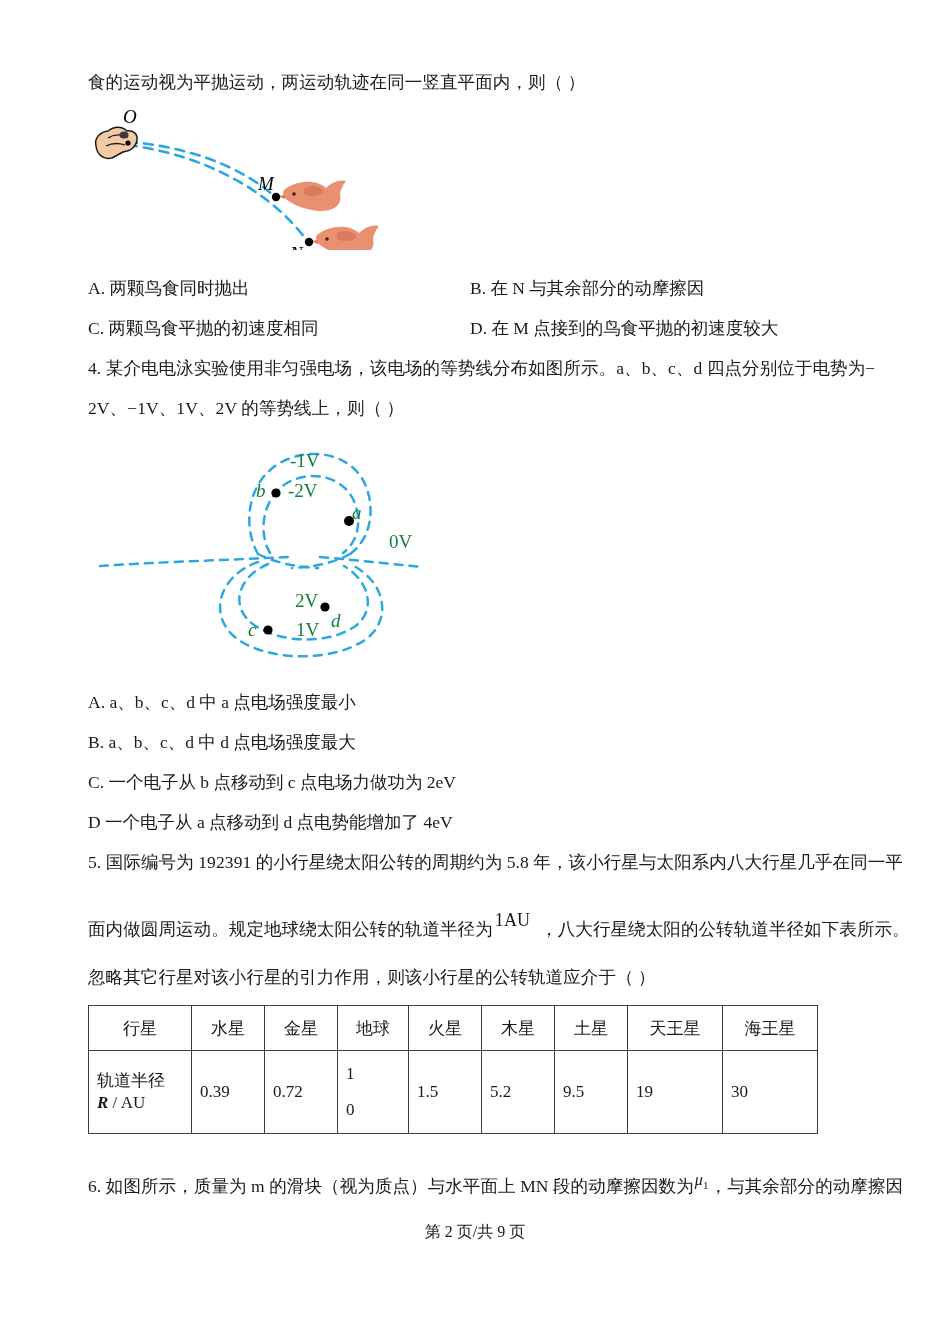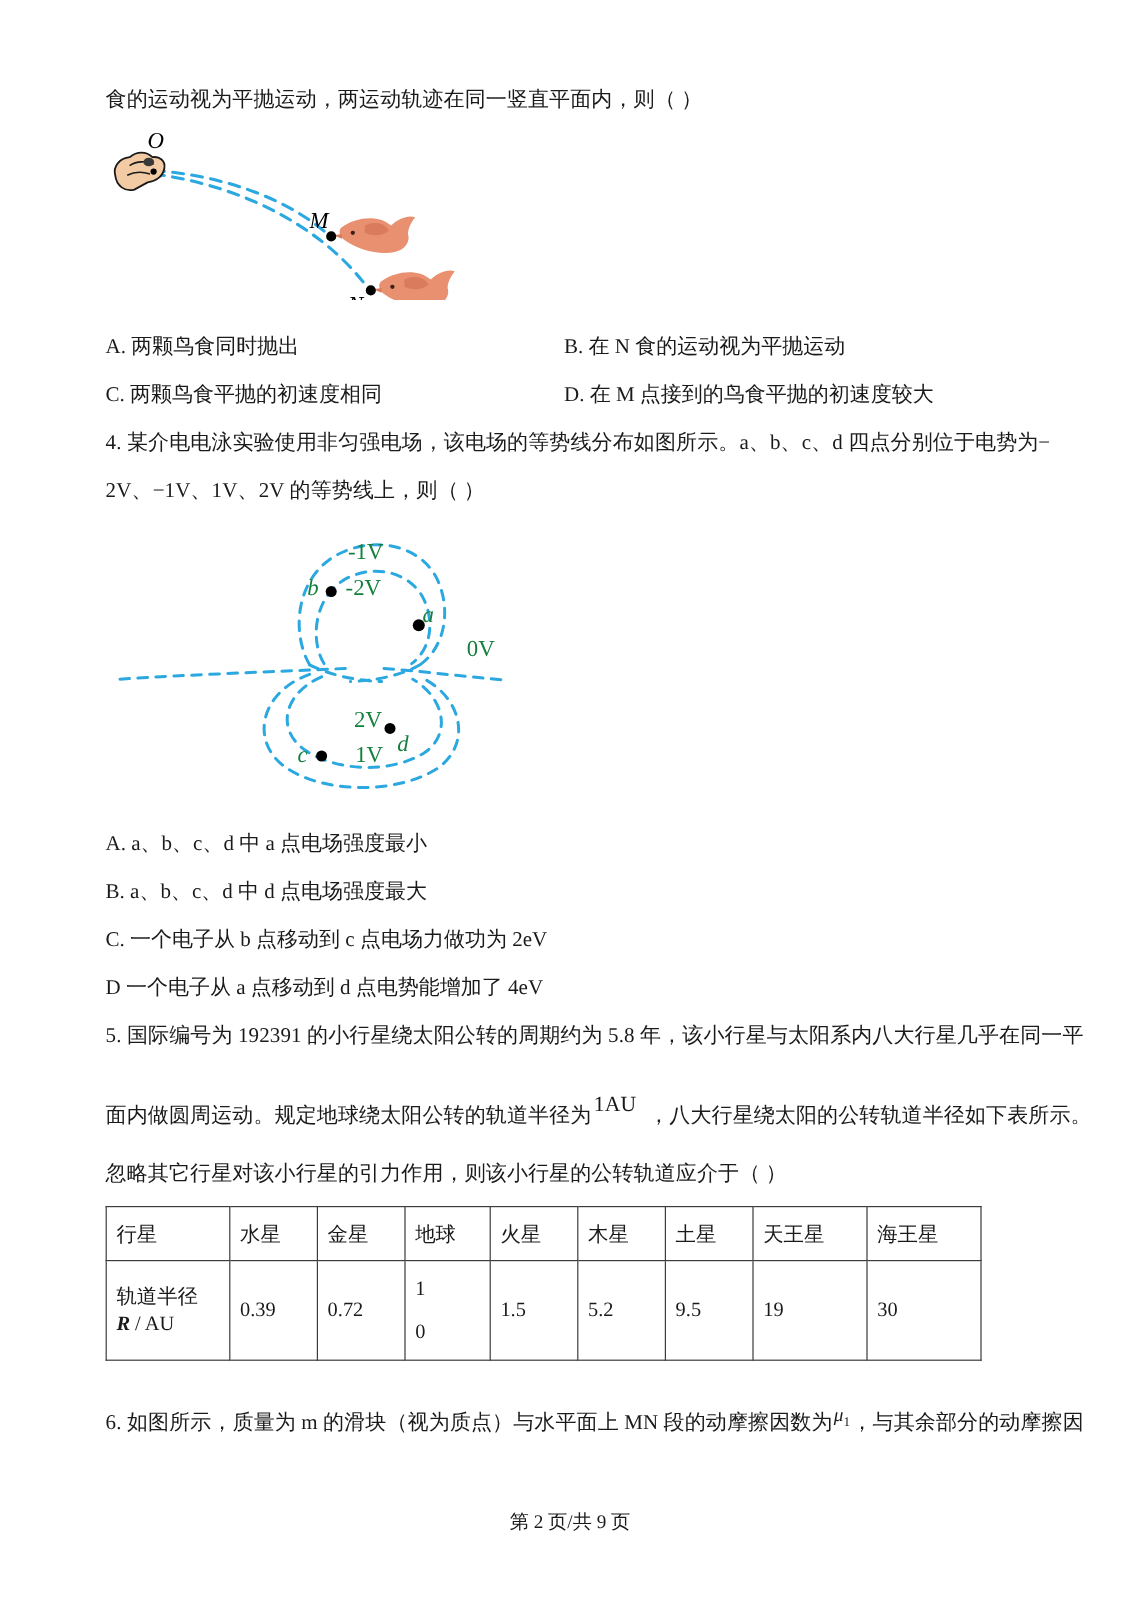--- a/index.html
+++ b/index.html
@@ -78,21 +78,21 @@
     font-size: 17px;
     table-layout: fixed;
   }
   table.planets td {
     border: 1px solid #3c3c3c;
     padding: 5px 8px;
     vertical-align: middle;
     font-family: "Liberation Serif", serif;
     color: #1a1a1a;
   }
-  table.planets tr.head td { height: 34px; text-align: left; }
+  table.planets tr.head td { height: 34px; text-align: center; }
   table.planets tr.body td { height: 72px; text-align: left; }
   td.c-name  { width: 86px; }
   td.c-val   { width: 56px; }
   td.c-earth { width: 54px; }
   td.c-wide  { width: 78px; }
   .rlabel { line-height: 22px; }
   .rlabel .rsym { font-style: italic; font-weight: bold; }
   .earthval { line-height: 36px; }
 
   
@@ -115,21 +115,20 @@
   
   .footer {
     position: absolute;
     left: 0;
     top: 1222px;
     width: 950px;
     text-align: center;
     font-size: 16px;
     font-family: "Liberation Serif", serif;
     color: #1a1a1a;
-    margin-top: 36px;
   }
   .spacer-sm { height: 8px; }
   .spacer-md { height: 18px; }
 </style>
 </head>
 <body>
 
 <div class="page">
   <div class="content">
 
@@ -176,21 +175,21 @@
         <circle cx="221" cy="140" r="4.2" fill="#000"></circle>
         <text x="202" y="158" font-family="Liberation Serif, serif" font-size="19" font-style="italic" fill="#000">N</text>
       </svg>
     </div>
 
     <div class="spacer-md"></div>
 
     <div class="opts">
       <div class="opt-row">
         <span class="opt-a">A. 两颗鸟食同时抛出</span>
-        <span class="opt-b">B. 在 N 食的运动视为平抛运动</span>
+        <span class="opt-b">B. 在 N 与其余部分的动摩擦因</span>
       </div>
       <div class="opt-row">
         <span class="opt-a">C. 两颗鸟食平抛的初速度相同</span>
         <span class="opt-b">D. 在 M 点接到的鸟食平抛的初速度较大</span>
       </div>
     </div>
 
     <div class="qline">4. 某介电电泳实验使用非匀强电场，该电场的等势线分布如图所示。a、b、c、d 四点分别位于电势为−</div>
     <div class="qline">2V、−1V、1V、2V 的等势线上，则（ ）</div>
 

